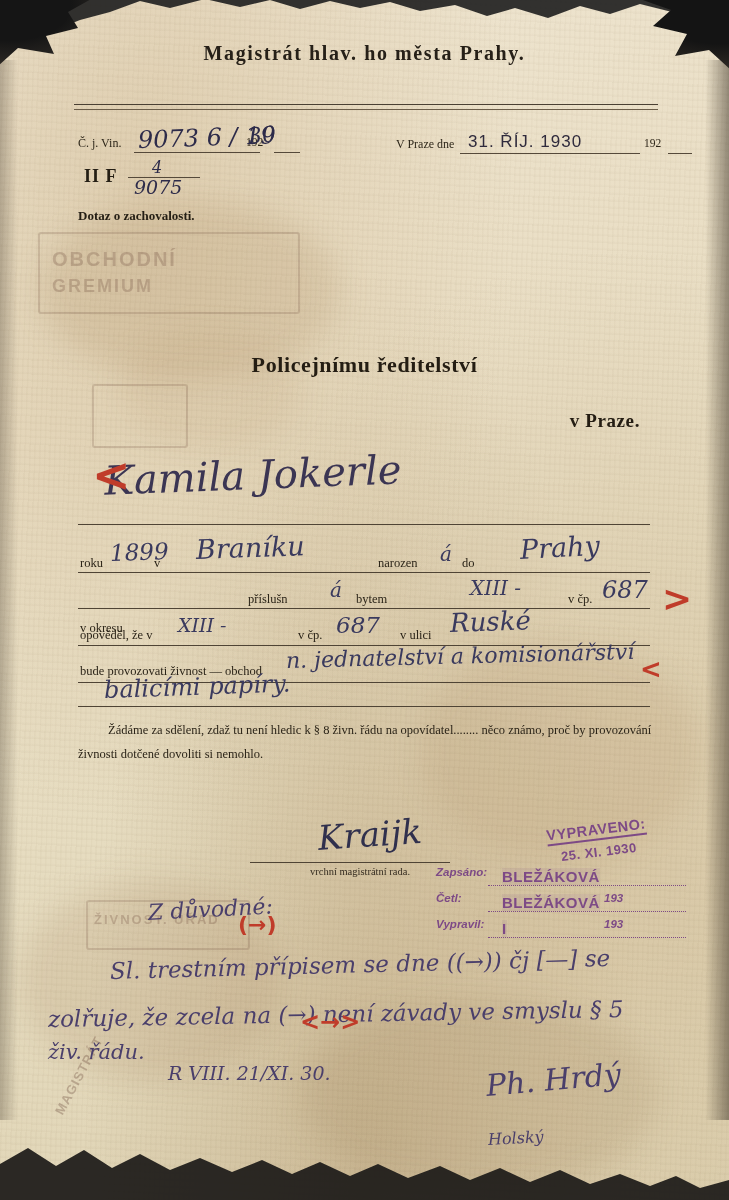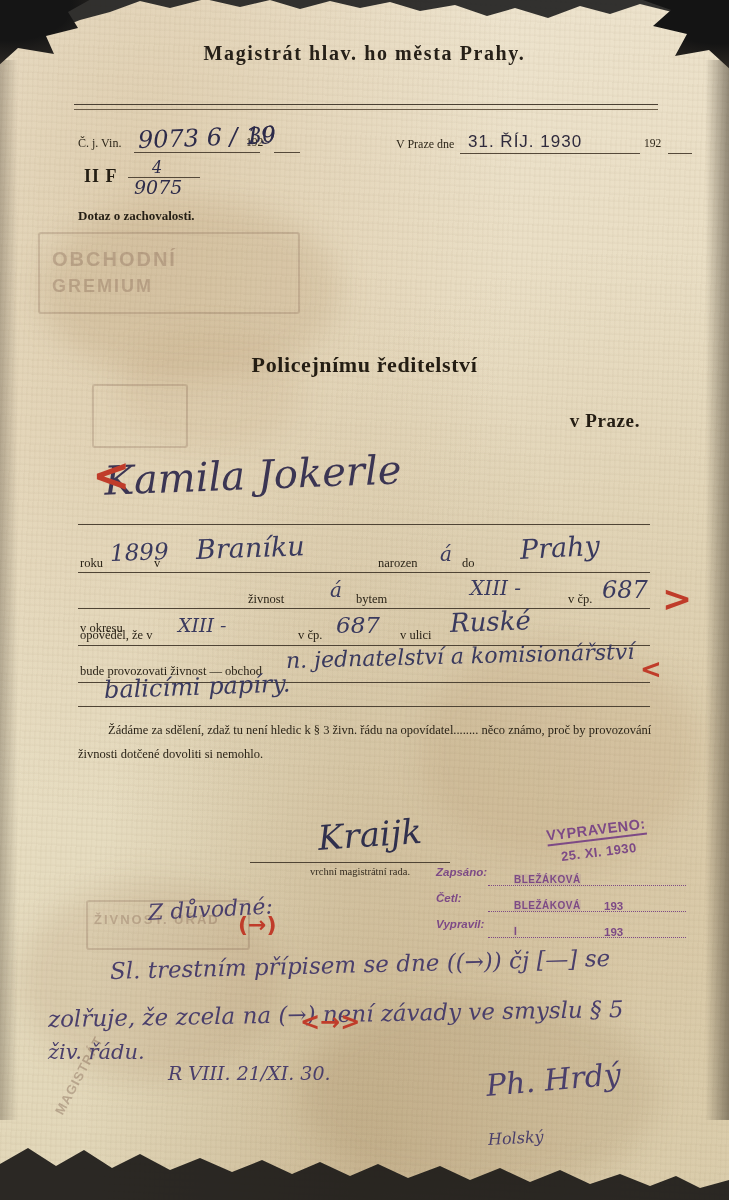--- a/index.html
+++ b/index.html
@@ -276,25 +276,25 @@
   .book-rows {
     position: absolute; top: 866px; left: 436px; width: 250px;
     color: #7d4a86;
     font-family: "Liberation Sans", sans-serif;
     font-size: 11.5px;
   }
   .book-row { position: relative; height: 26px; }
   .book-row .lbl { font-style: italic; font-weight: 700; }
   .book-row .dots { border-bottom: 1px dotted #7d4a86; position: absolute; left: 52px; right: 0; bottom: 6px; }
   .book-row .val {
-    position: absolute; left: 78px; bottom: 7px;
-    font-weight: 700; font-size: 10px; letter-spacing: 0.5px;
+    position: absolute; left: 66px; bottom: 7px;
+    font-weight: 700; font-size: 15px; letter-spacing: 0.5px;
     background: rgba(125,74,134,0.10);
   }
-  .book-row .yr { position: absolute; left: 168px; bottom: 6px; font-weight: 700; }
+  .book-row .yr { position: absolute; left: 168px; bottom: 14px; font-weight: 700; font-style: italic; }
 
   .ghost-stamp {
     position: absolute;
     color: rgba(120,85,70,0.30);
     font-family: "Liberation Sans", sans-serif;
     font-weight: 700;
     letter-spacing: 2px;
   }
   .ghost-box {
     position: absolute;
@@ -378,41 +378,41 @@
     <div class="ft ft-roku">roku</div>
     <div class="hw" style="left:110px; top:540px; font-size:23px; transform:rotate(-2deg);">1899</div>
     <div class="ft ft-v1">v</div>
     <div class="hw" style="left:196px; top:534px; font-size:27px; transform:rotate(-2deg);">Braníku</div>
     <div class="ft ft-naroz">narozen</div>
     <div class="hw" style="left:440px; top:542px; font-size:20px;">á</div>
     <div class="ft ft-do">do</div>
     <div class="hw" style="left:520px; top:534px; font-size:27px; transform:rotate(-3deg);">Prahy</div>
 
     <div class="ft ft-vokr">v okresu</div>
-    <div class="ft ft-prislu">živnost</div>
+    <div class="ft ft-prislu">příslušn</div>
     <div class="hw" style="left:330px; top:578px; font-size:20px;">á</div>
     <div class="ft" style="top:592px; left:356px;">bytem</div>
     <div class="hw" style="left:470px; top:576px; font-size:20px;">XIII -</div>
     <div class="ft ft-vcp1">v čp.</div>
     <div class="hw" style="left:602px; top:576px; font-size:24px;">687</div>
     <div class="redmark" style="left:662px; top:578px; font-size:36px;">&gt;</div>
 
     <div class="ft ft-opov">opověděl, že v</div>
     <div class="hw" style="left:178px; top:614px; font-size:19px;">XIII -</div>
     <div class="ft ft-vcp2">v čp.</div>
     <div class="hw" style="left:336px; top:612px; font-size:23px;">687</div>
     <div class="ft ft-vulici">v ulici</div>
     <div class="hw" style="left:450px; top:608px; font-size:26px; transform:rotate(-2deg);">Ruské</div>
 
     <div class="ft ft-bude">bude provozovati živnost — obchod</div>
     <div class="hw" style="left:286px; top:648px; font-size:22px; transform:rotate(-1.5deg);">n. jednatelství a komisionářství</div>
     <div class="hw" style="left:104px; top:676px; font-size:24px; transform:rotate(-2deg);">balicími papíry.</div>
     <div class="redmark" style="left:640px; top:654px; font-size:26px;">&lt;</div>
 
-    <div class="para">Žádáme za sdělení, zdaž tu není hledic k § 3 živn. řádu na opovídatel........ něco známo, proč by provozování živnosti dotčené dovoliti si nemohlo.</div>
+    <div class="para">Žádáme za sdělení, zdaž tu není hledic k § 8 živn. řádu na opovídatel........ něco známo, proč by provozování živnosti dotčené dovoliti si nemohlo.</div>
 
     <div class="hw" style="left:318px; top:818px; font-size:34px; color:#30304d; transform:rotate(-4deg);">Kraijk</div>
     <div class="sig-caption-line"></div>
     <div class="sig-caption">vrchní magistrátní rada.</div>
 
     <div class="stamp-vypraveno">
       <div class="l1">VYPRAVENO:</div>
       <div class="l2">25. XI. 1930</div>
     </div>
 

